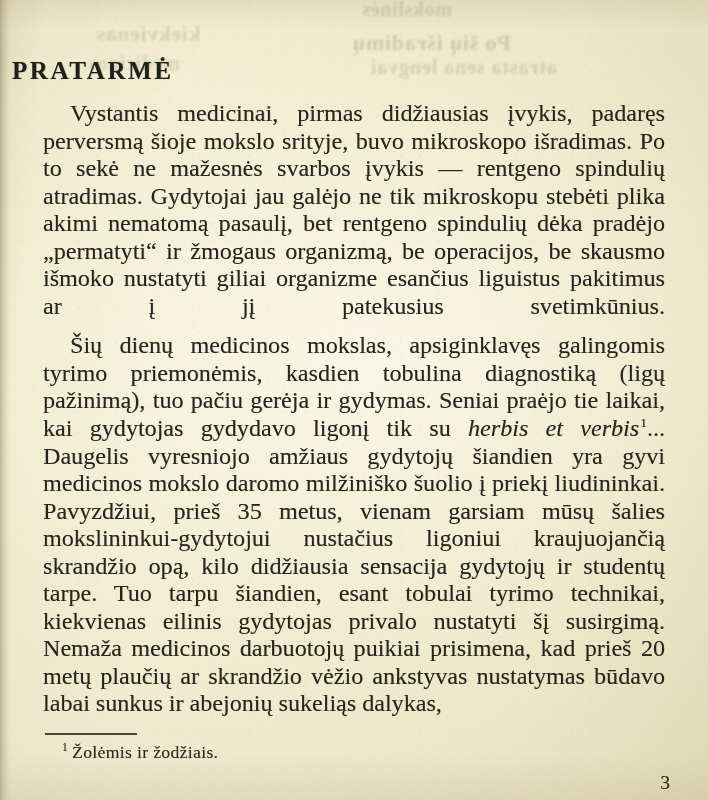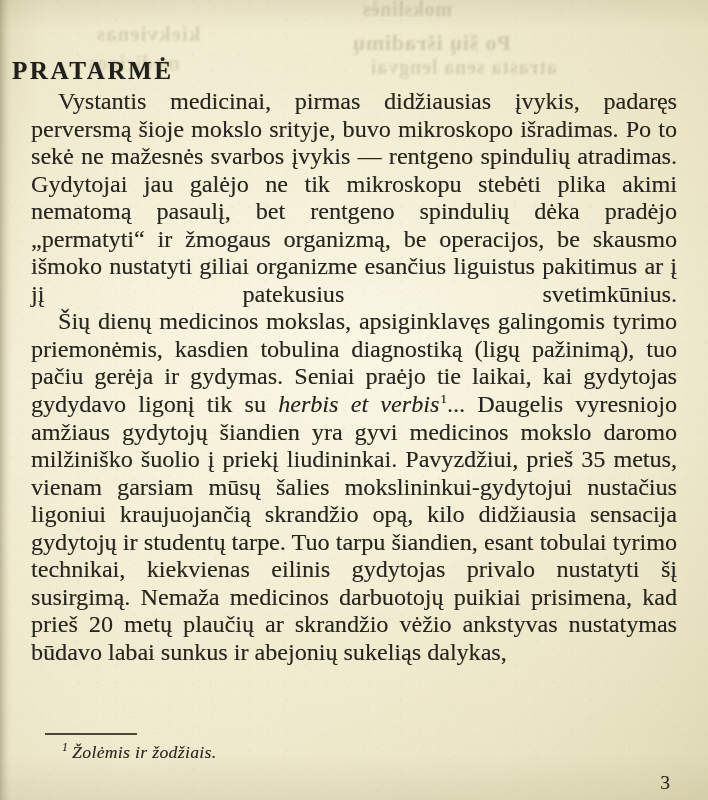--- a/index.html
+++ b/index.html
@@ -126,21 +126,21 @@
     width: 646px;
     font-size: 24.1px;
     line-height: 27.55px;
     color: #262520;
     text-align: justify;
     text-justify: inter-word;
     font-family: "Liberation Serif", "DejaVu Serif", serif;
     text-shadow: 0.35px 0.25px 0.65px rgba(78,70,44,0.42);
   }
   #textblock p {
-    margin: 0;
+    margin: 12px;
     text-indent: 27px;
     text-align: justify;
   }
   
   #textblock p.just-all { text-align-last: justify; }
   #textblock p.last-ragged { text-align-last: left; }
 
   .ital {
   }
   sup.fn {
@@ -164,21 +164,20 @@
     position: absolute;
     left: 62px;
     top: 741px;
     font-size: 17.6px;
     line-height: 22px;
     color: #2a2822;
     white-space: nowrap;
     font-family: "Liberation Serif", "DejaVu Serif", serif;
     text-shadow: 0.3px 0.25px 0.6px rgba(78,70,44,0.40);
     letter-spacing: 0.35px;
-    font-style: italic;
   }
   #footnote .fn-marker {
     font-size: 11.5px;
     vertical-align: super;
     line-height: 0;
     margin-right: 4px;
   }
 
   
   #folio {

